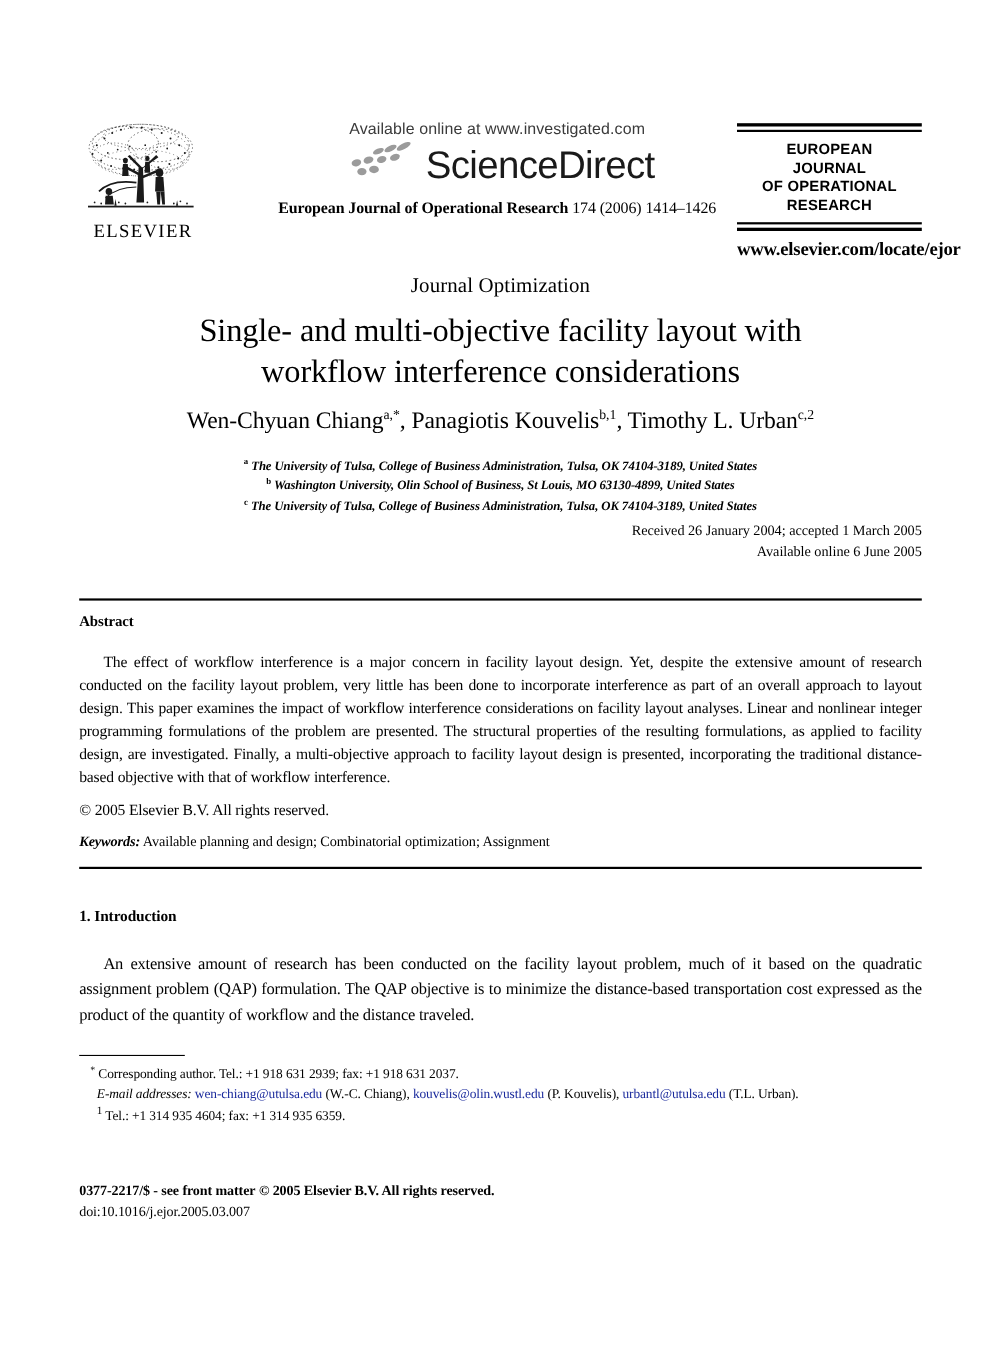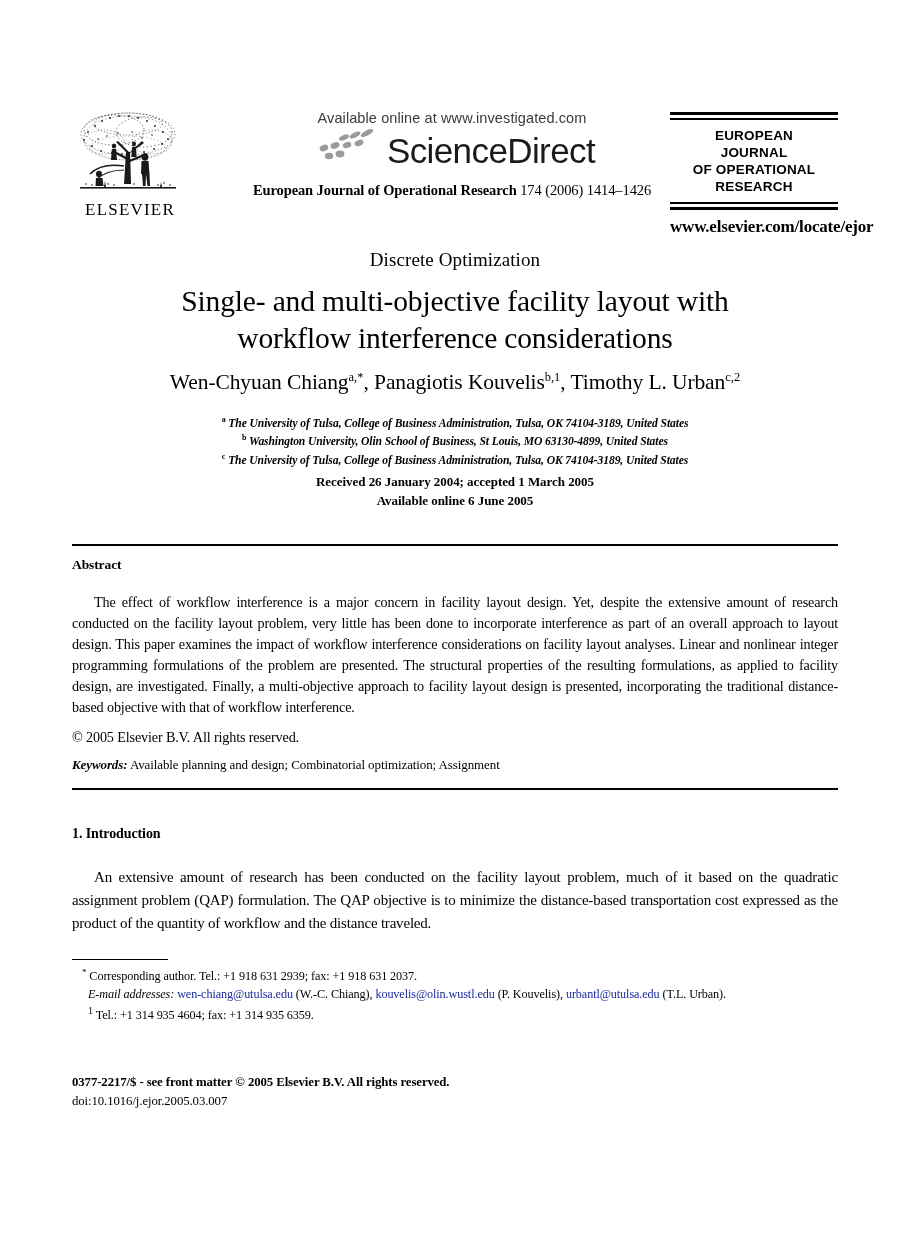--- a/index.html
+++ b/index.html
@@ -182,23 +182,23 @@
   .affils sup {
     font-size: 8px;
     vertical-align: super;
     font-style: normal;
   }
   .dates {
     position: absolute;
     left: 72px;
     top: 473px;
     width: 766px;
-    text-align: center;
+    text-align: right;
     font-size: 13px;
-    font-weight: bold;
+    font-weight: normal;
     line-height: 1.45;
     letter-spacing: -0.05px;
   }
 
   
   .hrule {
     position: absolute;
     left: 72px;
     width: 766px;
     height: 0;
@@ -441,21 +441,21 @@
         <div>EUROPEAN</div>
         <div>JOURNAL</div>
         <div>OF OPERATIONAL</div>
         <div>RESEARCH</div>
       </div>
       <div class="rule-double-bottom"></div>
       <div class="masthead-url">www.elsevier.com/locate/ejor</div>
     </div>
   </div>
 
-  <div class="section-kicker">Discrete Optimization</div>
+  <div class="section-kicker">Journal Optimization</div>
 
   <div class="paper-title">
     <div>Single- and multi-objective facility layout with</div>
     <div>workflow interference considerations</div>
   </div>
 
   <div class="authors">
     <span>Wen-Chyuan Chiang</span><sup>a,*</sup>,
     <span>Panagiotis Kouvelis</span><sup>b,1</sup>,
     <span>Timothy L. Urban</span><sup>c,2</sup>

